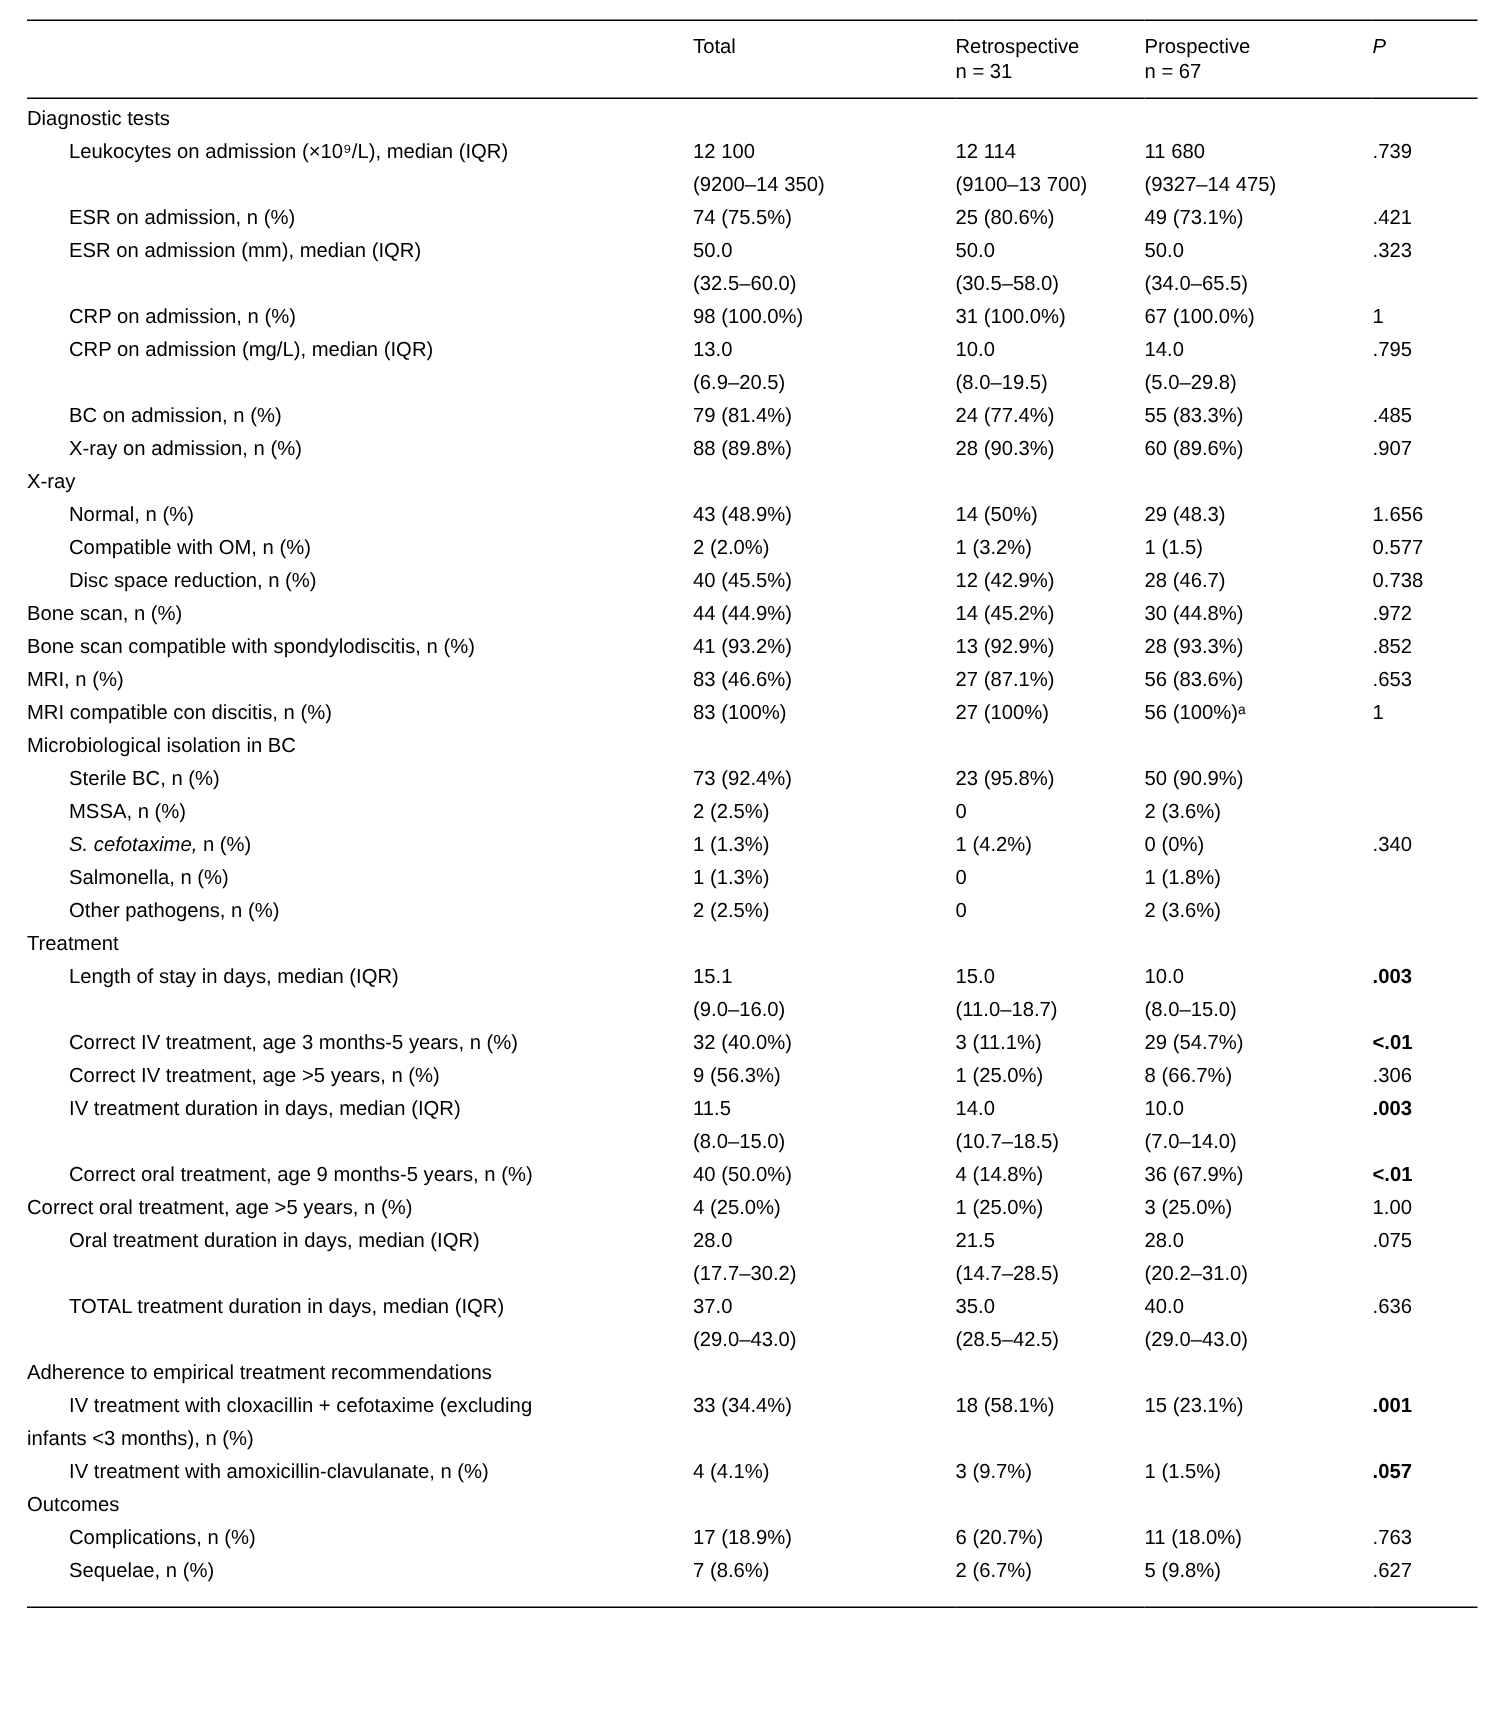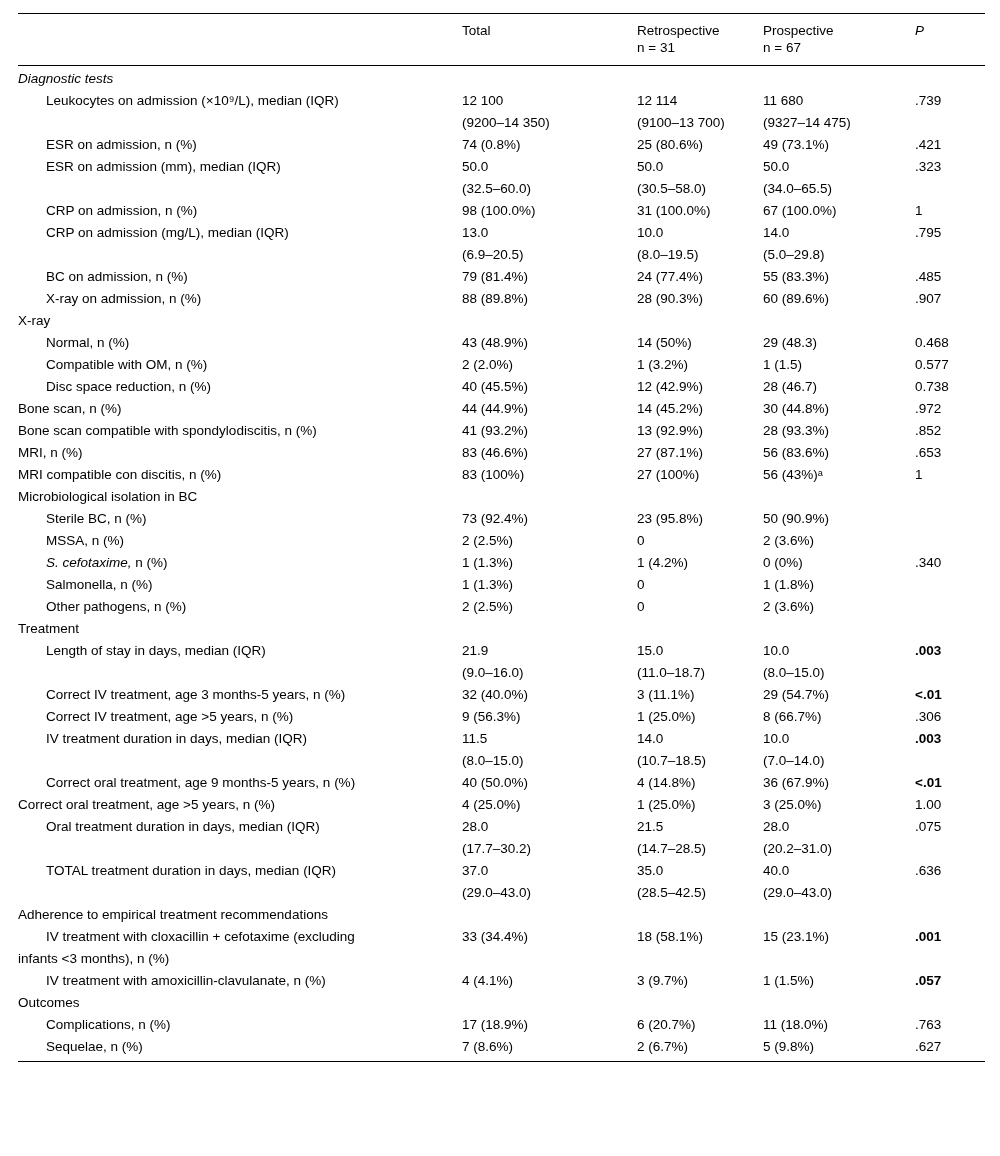--- a/index.html
+++ b/index.html
@@ -32,22 +32,22 @@
     white-space: pre-line;
     margin-left: 32px;
   }
   tbody td {
     vertical-align: top;
     font-size: 13.5px;
     line-height: 22px;
     padding: 0 4px 0 0;
     white-space: pre-line;
   }
-  tbody tr:first-child td { padding-top: 2px; font-style: italic; }
-  tbody tr:last-child td { padding-bottom: 3px; }
+  tbody tr:first-child td { padding-top: 2px; }
+  tbody tr:last-child td { padding-bottom: 13px; }
   td.label.indent { text-indent: 28px; }
   td.bold { font-weight: bold; }
   .italic { font-style: italic; }
 </style>
 </head>
 <body>
 
 <div class="page">
   <table class="results">
     <colgroup>
@@ -81,21 +81,21 @@
           <td class="val">12 100
 (9200–14 350)</td>
           <td class="val">12 114
 (9100–13 700)</td>
           <td class="val">11 680
 (9327–14 475)</td>
           <td class="val">.739</td>
         </tr>
         <tr>
           <td class="label indent">ESR on admission, n (%)</td>
-          <td class="val">74 (0.8%)</td>
+          <td class="val">74 (75.5%)</td>
           <td class="val">25 (80.6%)</td>
           <td class="val">49 (73.1%)</td>
           <td class="val">.421</td>
         </tr>
         <tr>
           <td class="label indent">ESR on admission (mm), median (IQR)</td>
           <td class="val">50.0
 (32.5–60.0)</td>
           <td class="val">50.0
 (30.5–58.0)</td>
@@ -139,21 +139,21 @@
           <td class="val"></td>
           <td class="val"></td>
           <td class="val"></td>
           <td class="val"></td>
         </tr>
         <tr>
           <td class="label indent">Normal, n (%)</td>
           <td class="val">43 (48.9%)</td>
           <td class="val">14 (50%)</td>
           <td class="val">29 (48.3)</td>
-          <td class="val">0.468</td>
+          <td class="val">1.656</td>
         </tr>
         <tr>
           <td class="label indent">Compatible with OM, n (%)</td>
           <td class="val">2 (2.0%)</td>
           <td class="val">1 (3.2%)</td>
           <td class="val">1 (1.5)</td>
           <td class="val">0.577</td>
         </tr>
         <tr>
           <td class="label indent">Disc space reduction, n (%)</td>
@@ -180,21 +180,21 @@
           <td class="label">MRI, n (%)</td>
           <td class="val">83 (46.6%)</td>
           <td class="val">27 (87.1%)</td>
           <td class="val">56 (83.6%)</td>
           <td class="val">.653</td>
         </tr>
         <tr>
           <td class="label">MRI compatible con discitis, n (%)</td>
           <td class="val">83 (100%)</td>
           <td class="val">27 (100%)</td>
-          <td class="val">56 (43%)ᵃ</td>
+          <td class="val">56 (100%)ᵃ</td>
           <td class="val">1</td>
         </tr>
         <tr>
           <td class="label">Microbiological isolation in BC</td>
           <td class="val"></td>
           <td class="val"></td>
           <td class="val"></td>
           <td class="val"></td>
         </tr>
         <tr>
@@ -234,21 +234,21 @@
         </tr>
         <tr>
           <td class="label">Treatment</td>
           <td class="val"></td>
           <td class="val"></td>
           <td class="val"></td>
           <td class="val"></td>
         </tr>
         <tr>
           <td class="label indent">Length of stay in days, median (IQR)</td>
-          <td class="val">21.9
+          <td class="val">15.1
 (9.0–16.0)</td>
           <td class="val">15.0
 (11.0–18.7)</td>
           <td class="val">10.0
 (8.0–15.0)</td>
           <td class="val bold">.003</td>
         </tr>
         <tr>
           <td class="label indent">Correct IV treatment, age 3 months-5 years, n (%)</td>
           <td class="val">32 (40.0%)</td>

